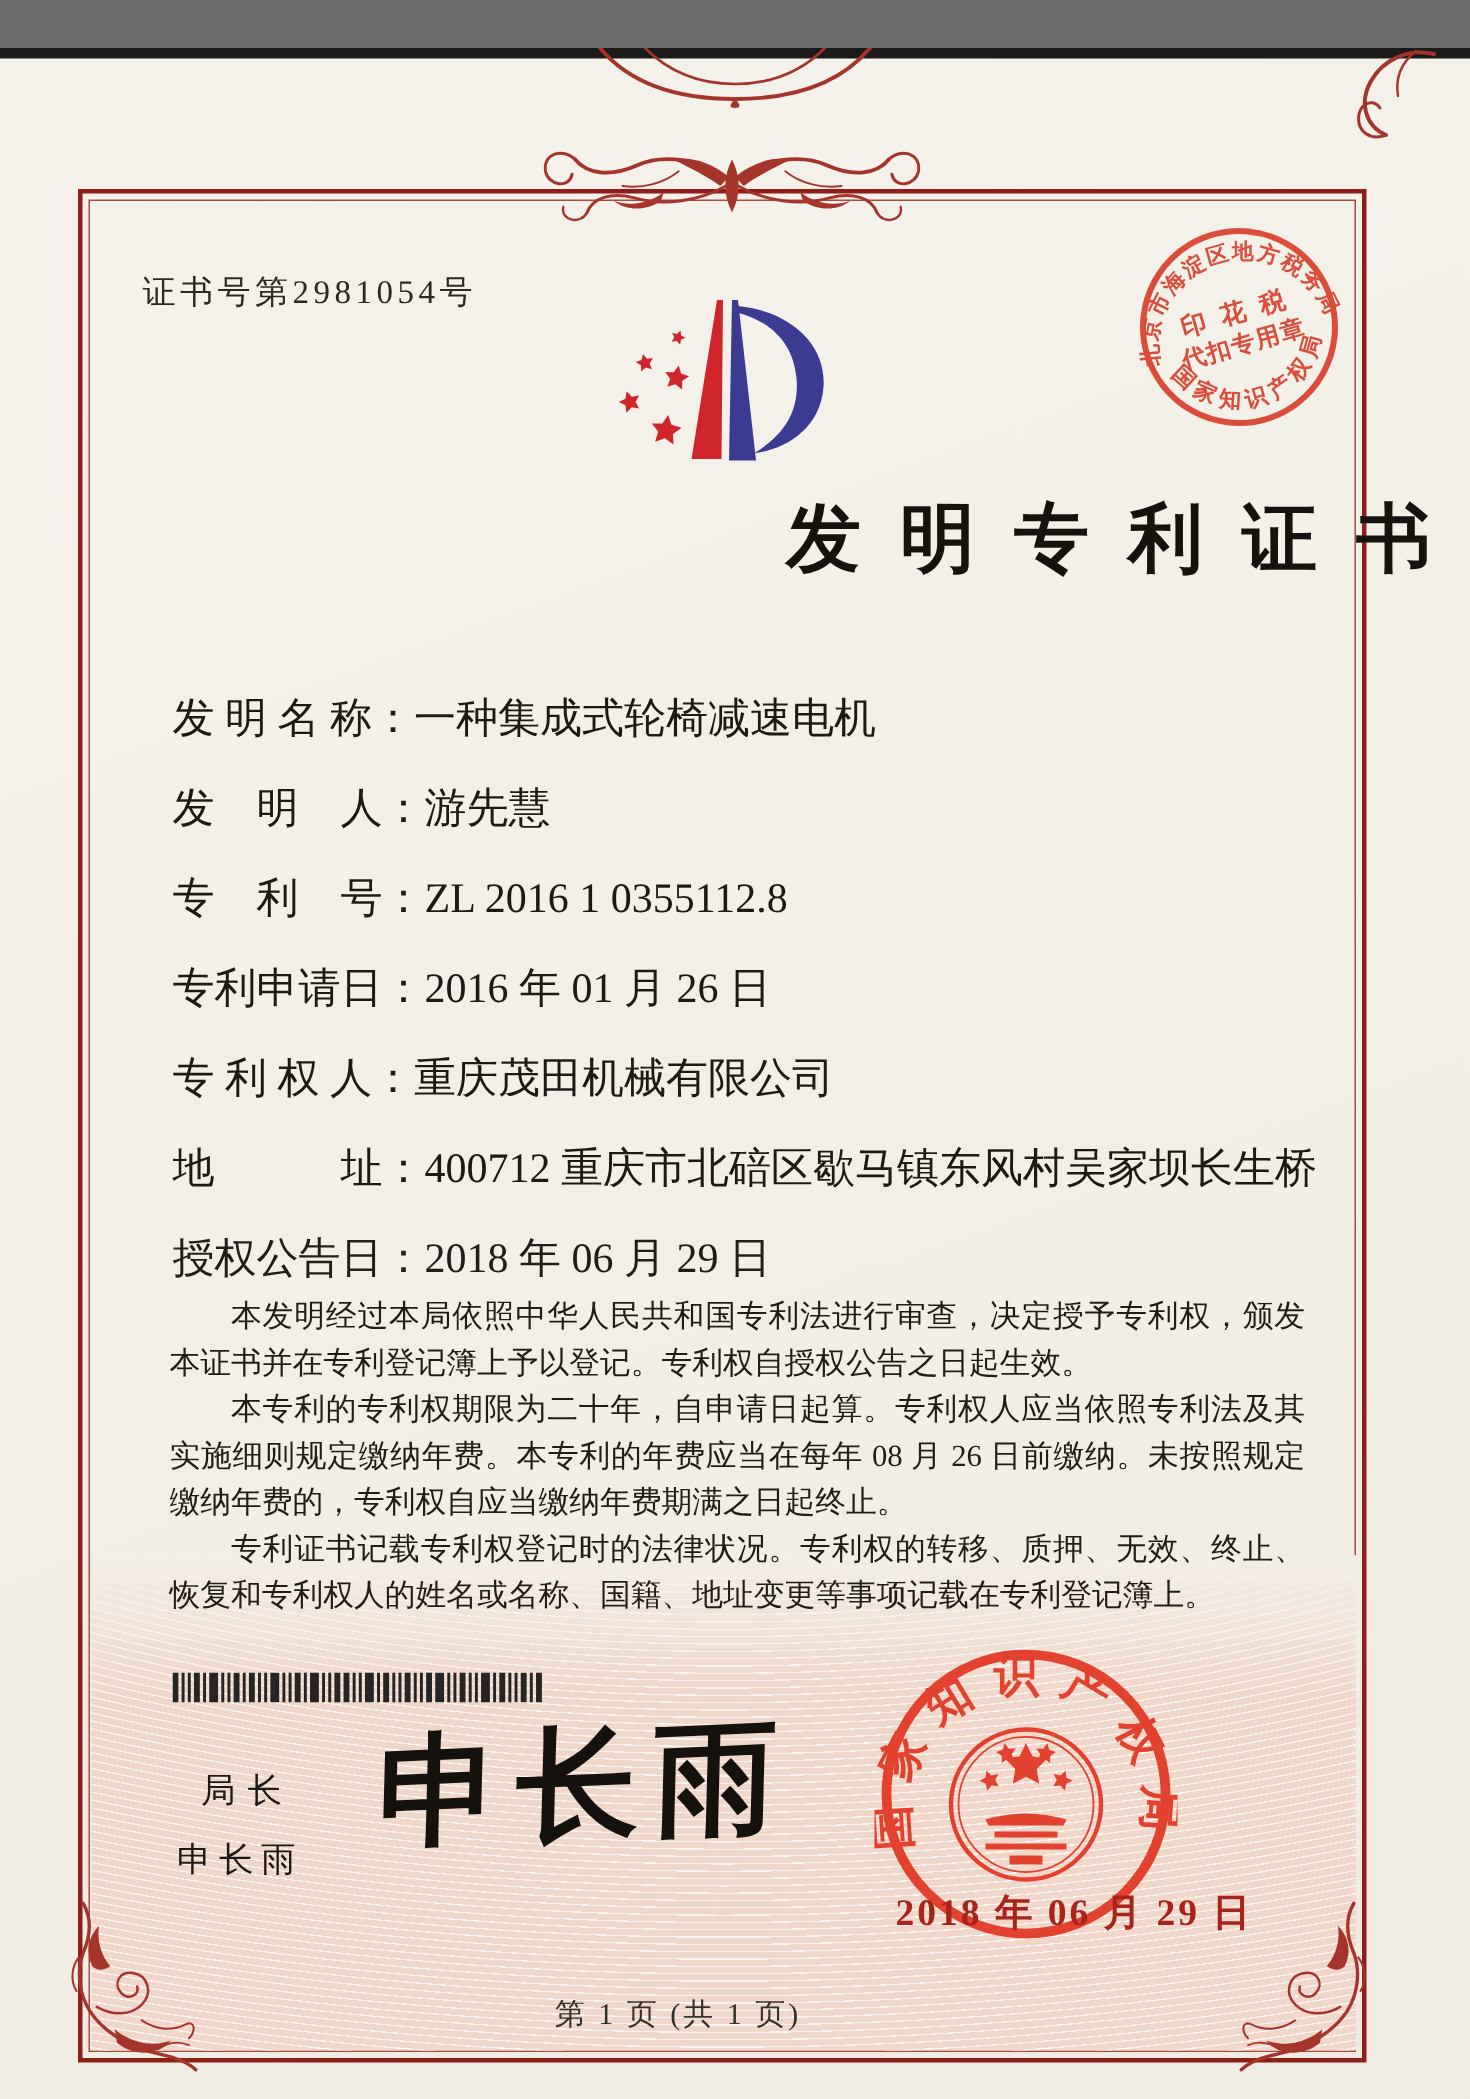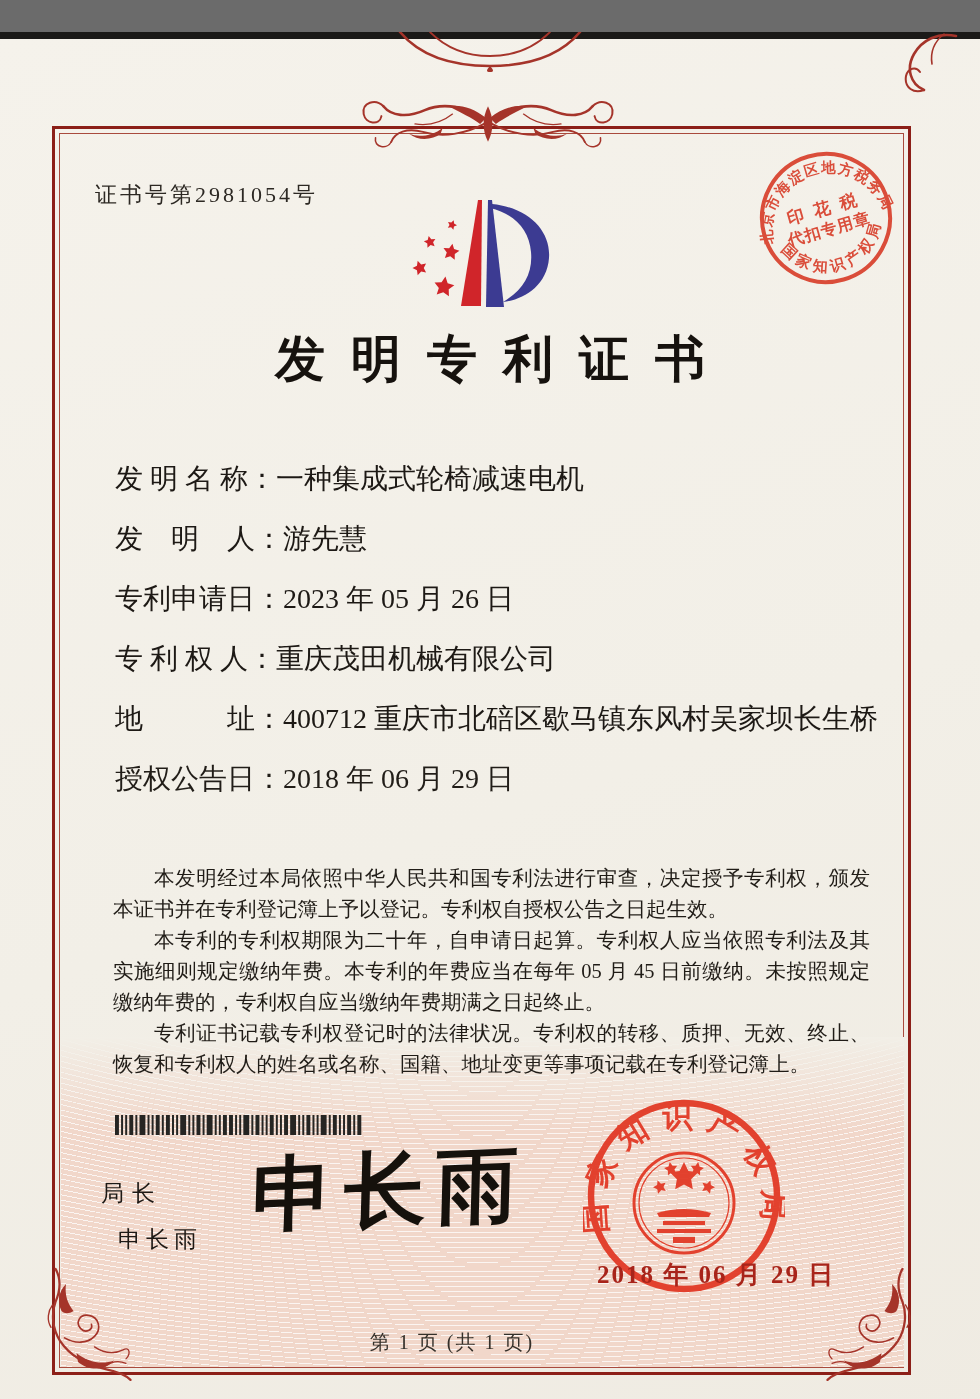--- a/index.html
+++ b/index.html
@@ -19,33 +19,33 @@
   .frame-inner{position:absolute;left:4px;top:4px;right:4px;bottom:4px;
     border:1px solid #a94a3d;}
   .guilloche{position:absolute;left:61px;top:1005px;width:843px;height:330px;
     background-color:var(--guilloche-pink);
     background-image:repeating-radial-gradient(1400px 760px at 50% -430px,
       rgba(255,255,255,.75) 0 1.6px, rgba(255,255,255,0) 1.6px 9px);}
   .guilloche::before{content:"";position:absolute;inset:0;
     background:linear-gradient(to bottom,#f2efe7 0,rgba(242,239,231,0) 92px);}
   .ornament{position:absolute;color:var(--ornament-red);}
   .cert-no{position:absolute;left:95px;top:148px;font-size:22px;letter-spacing:3px;color:#2c2823;}
-  .title{position:absolute;left:0;right:0;top:294px;text-align:center;
+  .title{position:absolute;left:0;right:0;top:294px;text-align:right;
     font-size:50px;font-weight:700;letter-spacing:26px;text-indent:26px;color:#16120e;}
   .fields{position:absolute;left:115px;top:428px;width:762px;font-size:28px;}
   .field-row{height:60px;white-space:nowrap;}
   .f-label{color:#1d1915;}
   .f-value{color:#1d1915;}
   .grant-row{position:relative;height:60px;white-space:nowrap;}
   .grant-col2{position:absolute;left:370px;top:0;}
   .paragraphs{position:absolute;left:113px;top:831px;width:757px;
     font-size:20.5px;line-height:31px;text-align:justify;color:#201c17;}
   .paragraphs p{margin:0;text-indent:2em;}
   .barcode{position:absolute;left:115px;top:1083px;width:252px;height:20px;fill:#262523;}
-  .director-title{position:absolute;left:101px;top:1146px;font-size:23px;letter-spacing:8px;color:#1d1915;font-family:Liberation Mono, monospace;}
+  .director-title{position:absolute;left:134px;top:1146px;font-size:23px;letter-spacing:8px;color:#1d1915;font-family:Liberation Mono, monospace;}
   .director-name{position:absolute;left:118px;top:1192px;font-size:23px;letter-spacing:5px;color:#1d1915;}
   .autograph{position:absolute;left:252px;top:1104px;font-size:82px;font-weight:600;
     letter-spacing:10px;color:#15110c;transform:rotate(-2.5deg) skewX(-4deg);
     font-family:"DejaVu Serif","Liberation Serif",serif;}
   .tax-stamp{position:absolute;left:748px;top:108px;width:156px;height:156px;
     transform:rotate(-16deg);color:var(--stamp-red);opacity:.92;}
   .seal{position:absolute;left:583px;top:1063px;width:202px;height:202px;
     color:var(--seal-red);opacity:.95;}
   .seal-date{position:absolute;left:597px;top:1226px;font-size:25px;font-weight:700;
     letter-spacing:2px;color:var(--seal-date-red);z-index:3;}
@@ -156,36 +156,39 @@
   <div class="title">发明专利证书</div>
 
   <div class="fields">
     <div class="field-row">
       <span class="f-label">发 明 名 称：</span><span class="f-value">一种集成式轮椅减速电机</span>
     </div>
     <div class="field-row">
       <span class="f-label">发　明　人：</span><span class="f-value">游先慧</span>
     </div>
     <div class="field-row">
-      <span class="f-label">专利申请日：</span><span class="f-value">2023 年 05 月 26 日</span>
+      <span class="f-label">专　利　号：</span><span class="f-value">ZL 2016 1 0355112.8</span>
+    </div>
+    <div class="field-row">
+      <span class="f-label">专利申请日：</span><span class="f-value">2016 年 01 月 26 日</span>
     </div>
     <div class="field-row">
       <span class="f-label">专 利 权 人：</span><span class="f-value">重庆茂田机械有限公司</span>
     </div>
     <div class="field-row">
       <span class="f-label">地　　　址：</span><span class="f-value">400712 重庆市北碚区歇马镇东风村吴家坝长生桥</span>
     </div>
     <div class="grant-row">
       <span>授权公告日：</span><span>2018 年 06 月 29 日</span>
     </div>
   </div>
 
   <div class="paragraphs">
     <p>本发明经过本局依照中华人民共和国专利法进行审查，决定授予专利权，颁发本证书并在专利登记簿上予以登记。专利权自授权公告之日起生效。</p>
-    <p>本专利的专利权期限为二十年，自申请日起算。专利权人应当依照专利法及其实施细则规定缴纳年费。本专利的年费应当在每年 05 月 45 日前缴纳。未按照规定缴纳年费的，专利权自应当缴纳年费期满之日起终止。</p>
+    <p>本专利的专利权期限为二十年，自申请日起算。专利权人应当依照专利法及其实施细则规定缴纳年费。本专利的年费应当在每年 08 月 26 日前缴纳。未按照规定缴纳年费的，专利权自应当缴纳年费期满之日起终止。</p>
     <p>专利证书记载专利权登记时的法律状况。专利权的转移、质押、无效、终止、恢复和专利权人的姓名或名称、国籍、地址变更等事项记载在专利登记簿上。</p>
   </div>
 
   <svg class="barcode" viewBox="0 0 282 20" preserveAspectRatio="none">
       <rect x="0" y="0" width="4.4" height="20"></rect>
       <rect x="6.800000000000001" y="0" width="2.2" height="20"></rect>
       <rect x="11.4" y="0" width="2.2" height="20"></rect>
       <rect x="16" y="0" width="4.4" height="20"></rect>
       <rect x="22.8" y="0" width="2.2" height="20"></rect>
       <rect x="27.4" y="0" width="6.6000000000000005" height="20"></rect>

